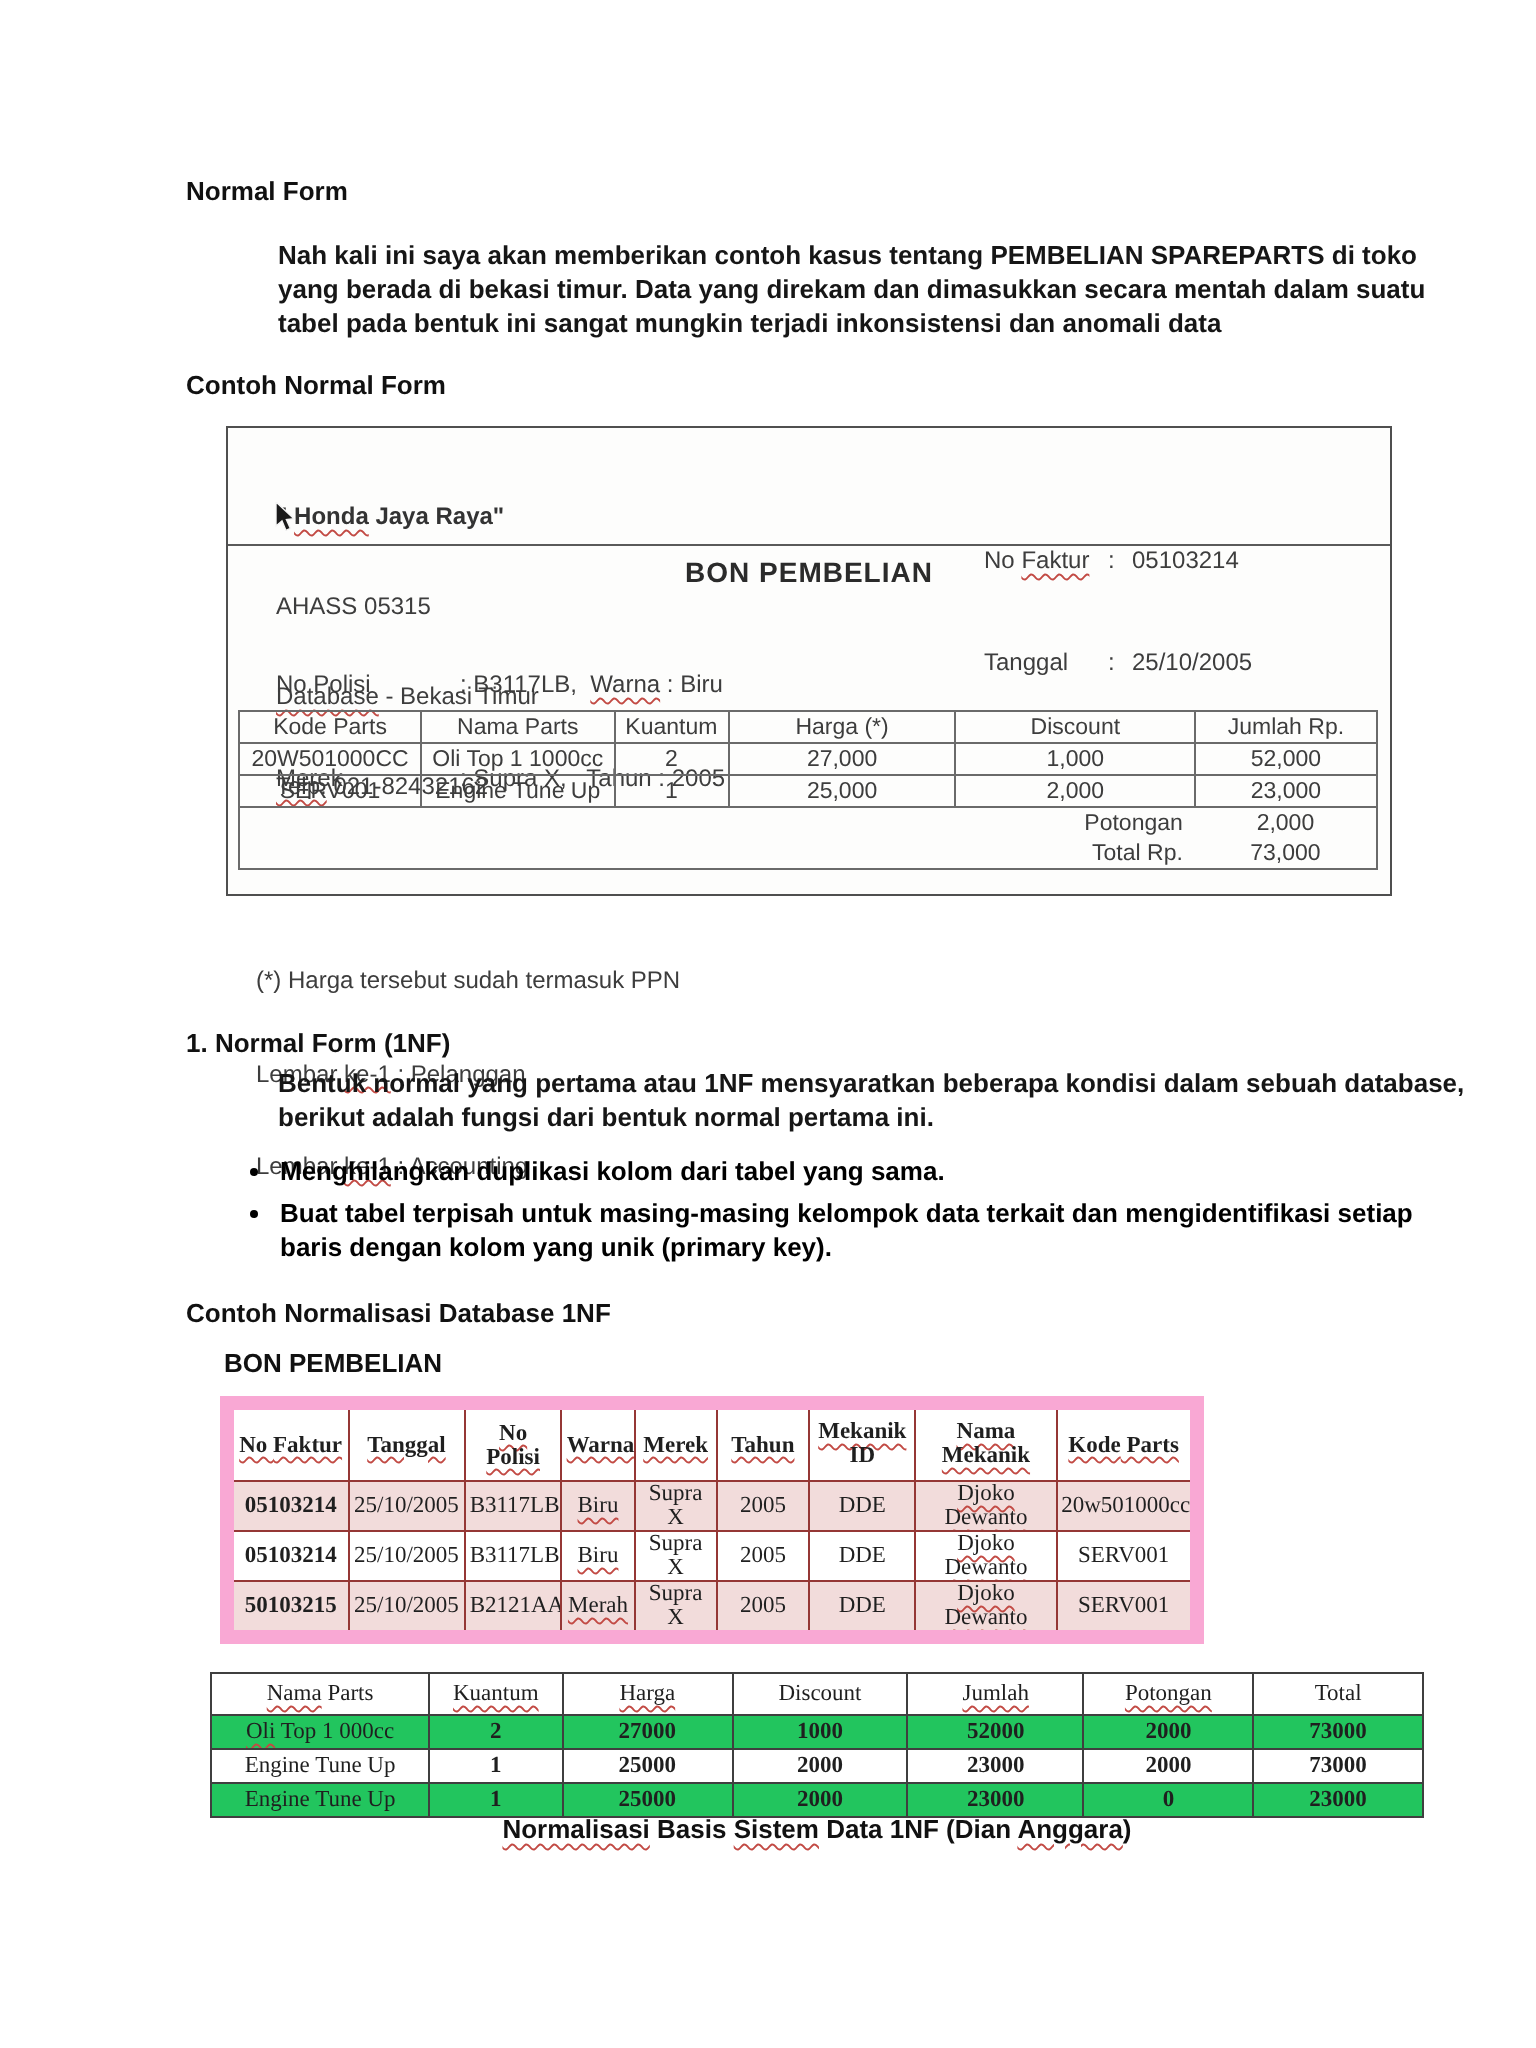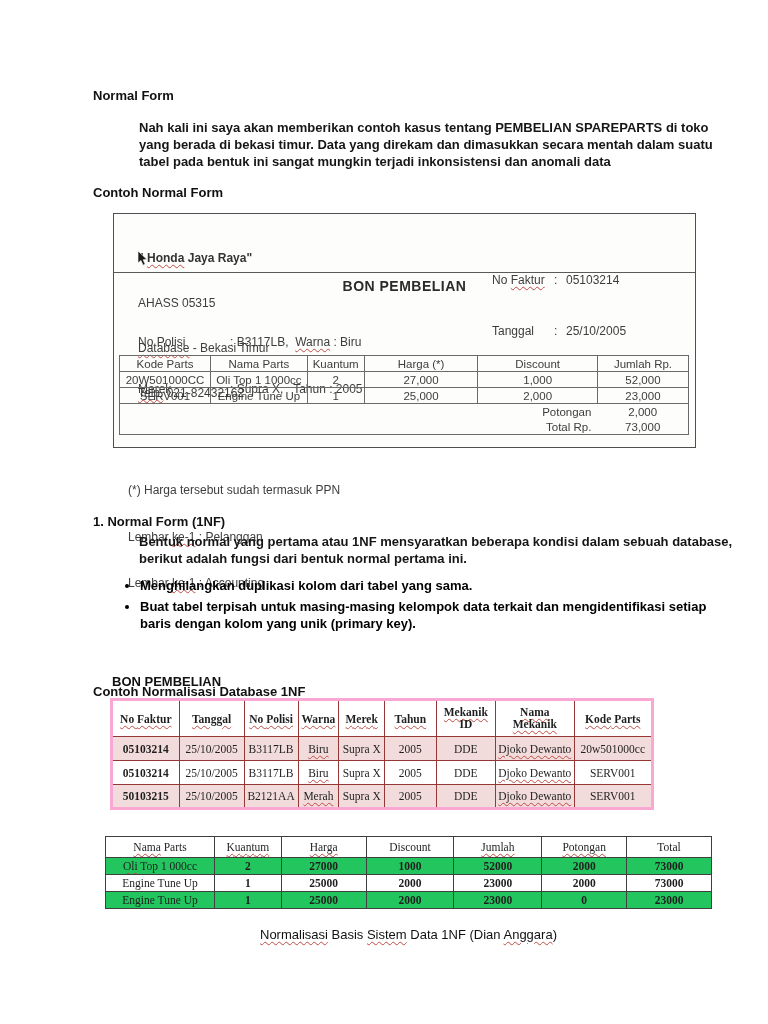--- a/index.html
+++ b/index.html
@@ -24,21 +24,21 @@
   .doc-b { font-weight:bold; }
 
   #heading1 { left:93px; top:88px; }
   #para1    { left:93px; top:119px; }
   #heading2 { left:93px; top:185px; }
   #heading-1nf { left:93px; top:514px; }
   #para-1nf { left:93px; top:533px; width:608px; }
   #bullets  { left:93px; top:577px; width:600px; margin:0; padding:0 0 0 47px;
               font-size:13px; font-weight:bold; line-height:17px; color:#000000; }
   #bullets li { margin:0 0 4px 0; }
-  #heading3 { left:93px; top:684px; }
+  #heading3 { left:93px; top:649px; }
 
   
   #invoice {
     left:113px; top:213px; width:581px; height:233px;
     border:1px solid #4f4f4f; background:#fdfdfc;
     font-size:12px; color:#3d3d3d;
   }
   .inv-company { position:absolute; left:24px; top:7px; line-height:15px; white-space:pre; }
   .inv-company .co-name { font-weight:bold; color:#333; }
   .inv-ref { position:absolute; left:378px; top:24px; line-height:17px; white-space:pre; }
@@ -56,41 +56,41 @@
     border:1px solid #6a6a6a; font-weight:normal; text-align:center;
     height:15px; padding:0 3px; overflow:hidden;
   }
   .inv-table tr.sum td { border:none; }
   .inv-table td.sumlbl { text-align:right; padding-right:6px; }
   .inv-table td.sumval { border-left:1px solid #6a6a6a; }
   #inv-notes { left:128px; top:452px; font-size:12px; color:#3d3d3d; line-height:15.5px; white-space:pre; }
 
   
   #t1-title { left:112px; top:674px; }
-  #t1 { left:110px; top:698px; width:544px; border-collapse:collapse;
+  #t1 { left:110px; top:698px; width:492px; border-collapse:collapse;
         font-family:"Liberation Serif", serif; font-size:11.5px; color:#1f1f1f;
-        table-layout:fixed; border:3px solid #f9a8d4; }
+        table-layout:fixed; border:7px solid #f9a8d4; }
   #t1 th, #t1 td { border:1px solid #953735; text-align:center; padding:0 2px; overflow:hidden; }
   #t1 thead th { font-weight:bold; height:35px; background:#ffffff; }
   #t1 tbody tr { height:24px; }
   #t1 tr.alt { background:#f2dcdb; }
   #t1 td.b { font-weight:bold; }
   .hdr-l2 { display:block; line-height:13px; }
 
   
   #t2 { left:105px; top:836px; width:607px; border-collapse:collapse;
         font-family:"Liberation Serif", serif; font-size:11.5px; color:#1f1f1f;
         table-layout:fixed; border:1px solid #3f3f3f; }
   #t2 th, #t2 td { border:1px solid #3f3f3f; text-align:center; padding:0 2px; overflow:hidden; }
   #t2 thead th { font-weight:normal; height:20px; }
   #t2 tbody tr { height:17px; }
   #t2 tr.alt2 { background:#22c55e; }
   #t2 td.num { font-weight:bold; }
   #caption { left:105px; top:907px; width:607px; text-align:center;
-             font-size:13px; font-weight:normal; color:#111;margin-top:20px; }
+             font-size:13px; font-weight:bold; color:#111; }
 
   
   #cursor { left:137px; top:251px; width:12px; height:16px; }
 </style>
 </head>
 <body>
 
 <div class="abs doc-h" id="heading1">Normal Form</div>
 
 <div class="abs doc-p" id="para1"><span>Nah kali ini saya akan memberikan contoh kasus tentang </span><span class="doc-b">PEMBELIAN SPAREPARTS</span><span> di toko yang berada di bekasi timur. Data yang direkam dan dimasukkan secara mentah dalam suatu tabel pada bentuk ini sangat mungkin terjadi inkonsistensi dan anomali data</span></div>

